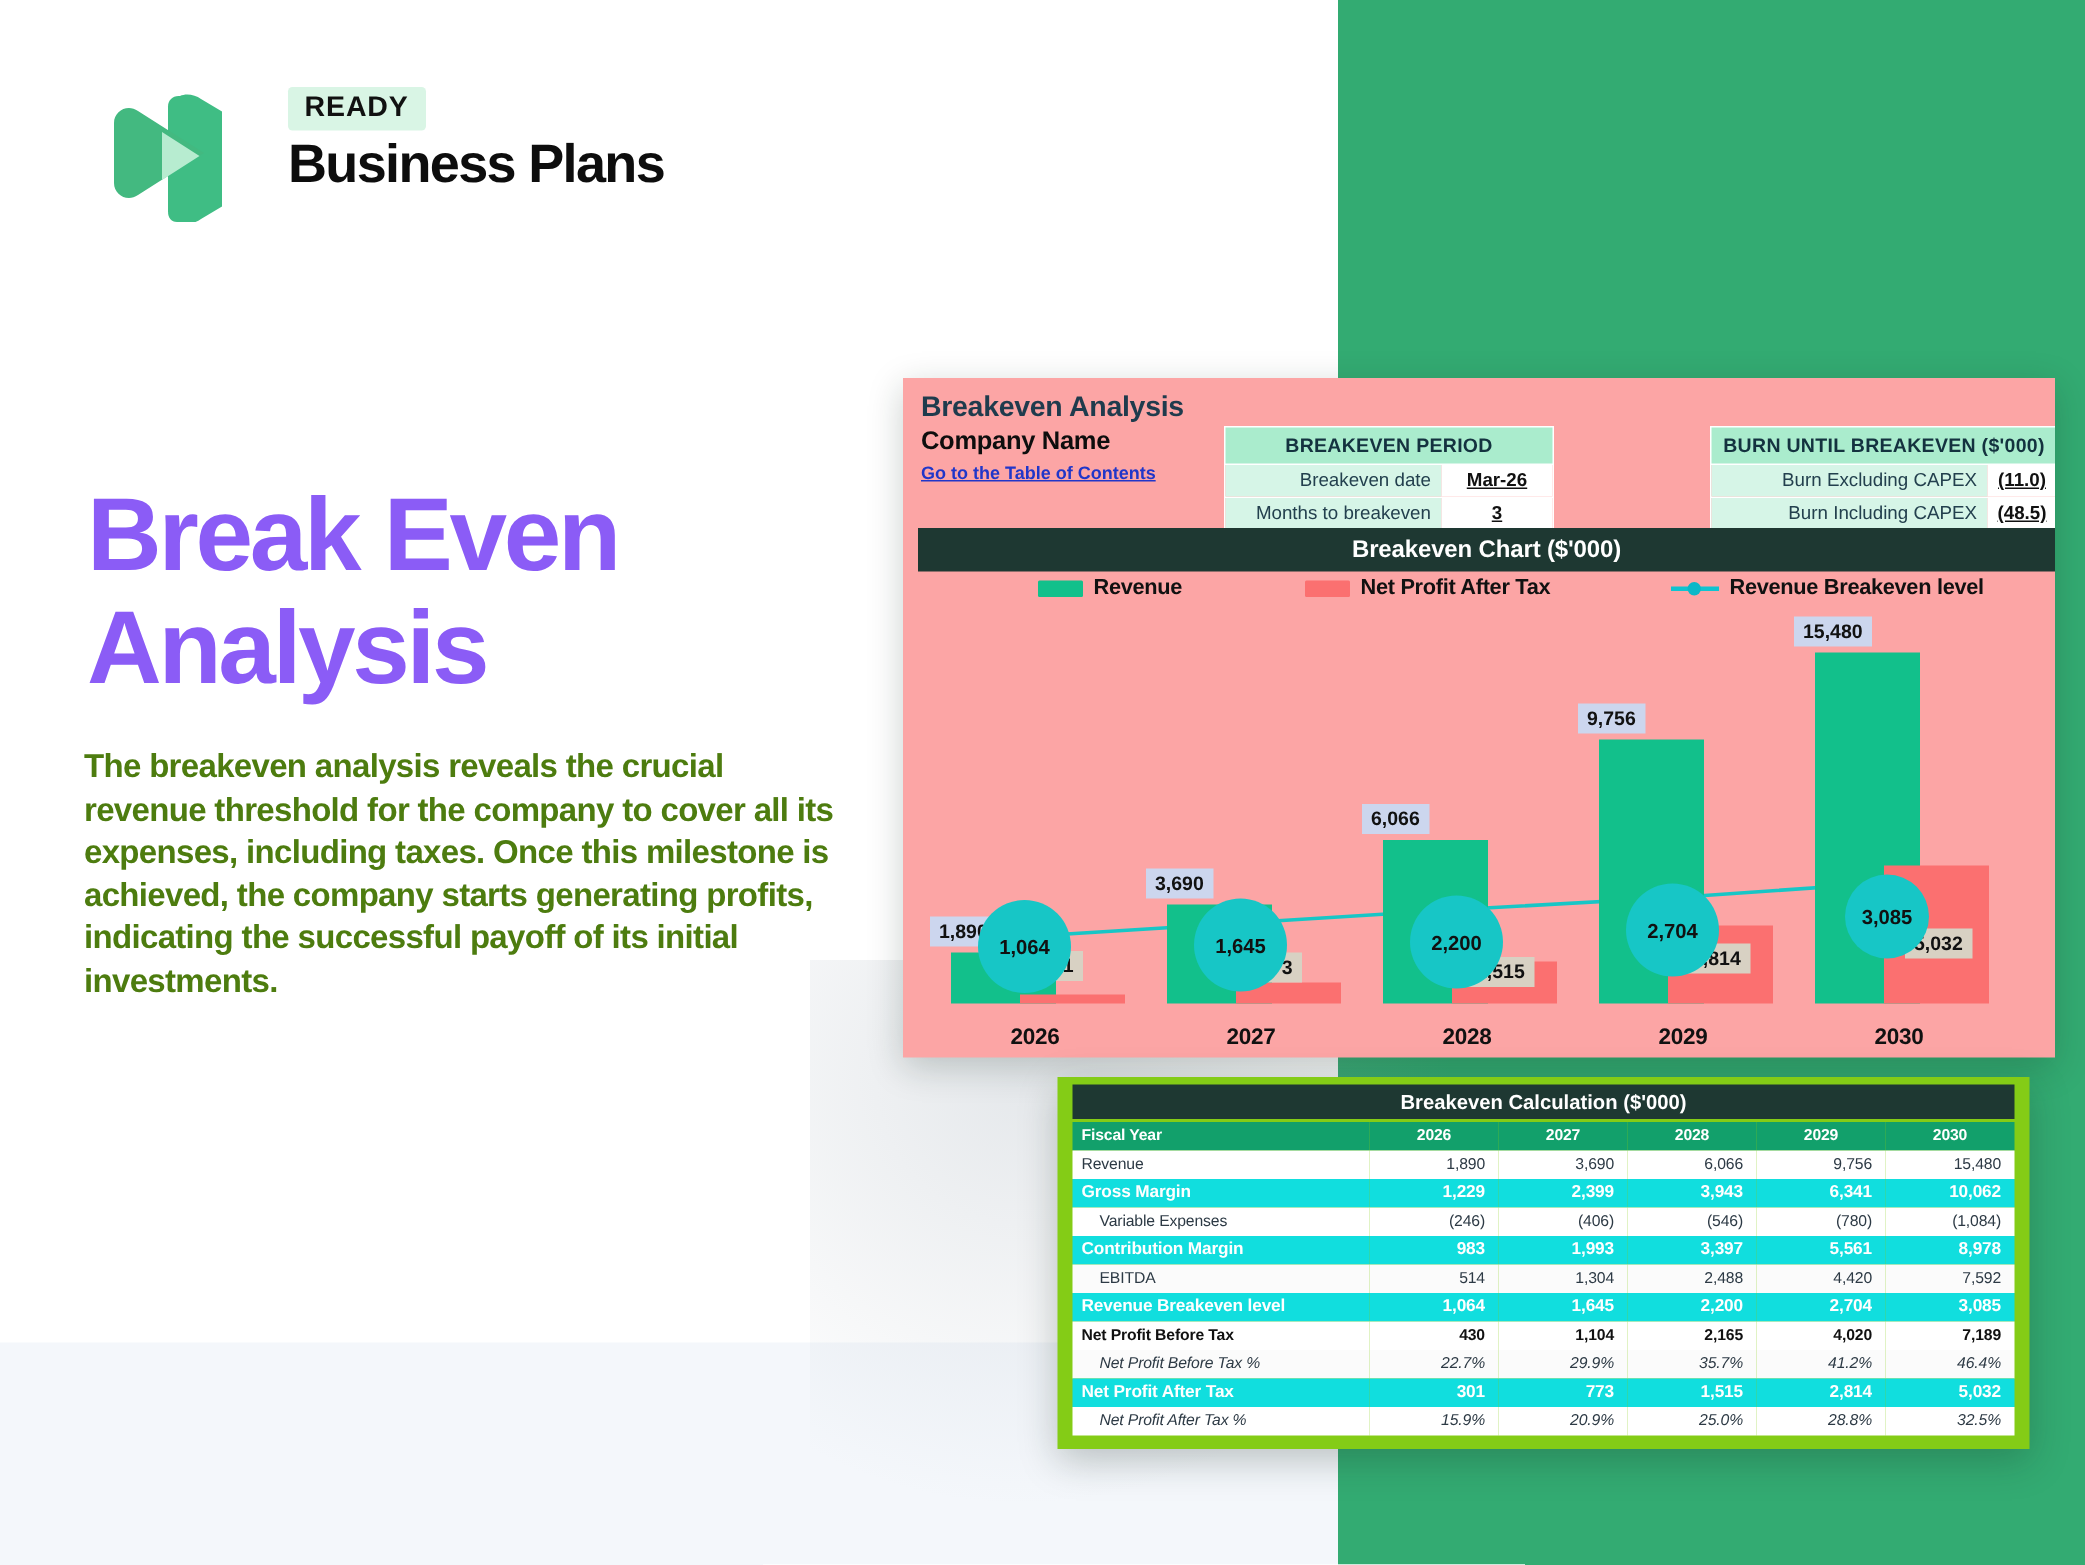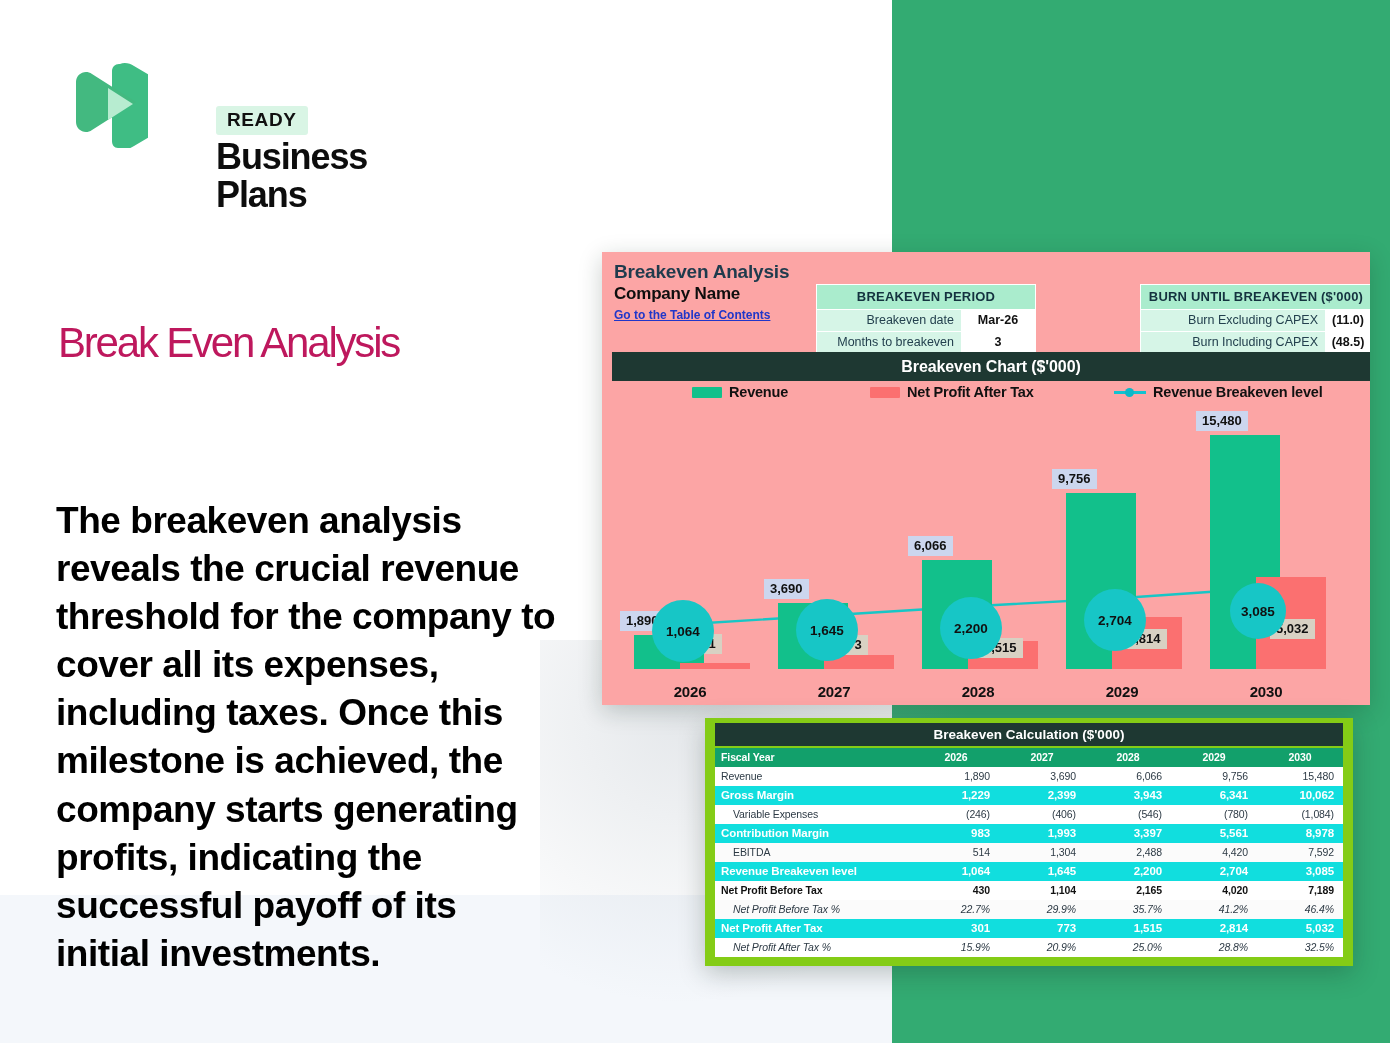--- a/index.html
+++ b/index.html
@@ -29,40 +29,40 @@
   }
   .bg-soft-shadow{
     position:absolute;left:540px;top:640px;width:470px;height:403px;
     background:radial-gradient(ellipse at 30% 20%, rgba(170,180,190,.30), rgba(255,255,255,0) 62%);
     pointer-events:none;
   }
 
   
   .logo{position:absolute;left:60px;top:58px;width:400px;height:95px;}
   .logo-mark{position:absolute;left:0;top:0;width:88px;height:90px;}
-  .logo-text{position:absolute;left:156px;top:0;margin-top:48px;}
+  .logo-text{position:absolute;left:132px;top:0;}
   .ready-badge{
     display:inline-block;background:#d9f5e5;color:#111;
     font-size:19px;font-weight:bold;letter-spacing:.6px;
     padding:3px 11px 4px 11px;border-radius:3px;
   }
   .brand-name{
     font-size:36px;font-weight:bold;color:#0d0d0d;letter-spacing:-1.1px;
     margin-top:3px;line-height:1.05;
   }
 
   
   .headline{
     position:absolute;left:58px;top:320px;width:500px;
-    font-size:42px;line-height:1.08;font-weight:normal;color:#be185d;
+    font-size:69px;line-height:1.08;font-weight:bold;color:#8b5cf6;
     letter-spacing:-2.2px;
   }
   .body-copy{
     position:absolute;left:56px;top:497px;width:500px;
-    font-size:37px;line-height:1.30;font-weight:bold;color:#000000;
+    font-size:22px;line-height:1.30;font-weight:bold;color:#4d7c0f;
     letter-spacing:-.45px;
   }
 
   
   .chart-card{
     position:absolute;left:602px;top:252px;width:768px;height:453px;
     background:#fca5a5;
     box-shadow:0 6px 22px rgba(20,40,30,.22);
     overflow:hidden;
   }
@@ -86,21 +86,21 @@
     font-size:13px;font-weight:bold;letter-spacing:.2px;
     padding:4px 0 5px 0;border:1px solid #ffffff;
   }
   .kpi-row{display:flex;border:1px solid #ffffff;border-top:none;}
   .kpi-label{
     background:#d6f5e7;color:#23404e;flex:1;
     font-size:12.5px;text-align:right;padding:3px 7px 4px 0;
   }
   .kpi-val{
     background:#ffffff;color:#111;width:66px;
-    font-size:12.5px;font-weight:bold;text-align:center;padding:3px 0 4px 0;
+    font-size:12.5px;font-weight:bold;text-align:center;padding:3px 0 4px 0;text-decoration:underline;
   }
   .kpi-a{left:214px;width:220px;}
   .kpi-a .kpi-val{width:74px;}
   .kpi-b{left:538px;width:232px;}
   .kpi-b .kpi-val{width:46px;}
 
   .chart-banner{
     position:absolute;left:10px;top:100px;width:758px;height:29px;
     background:#1e3832;color:#ffffff;
     font-size:16px;font-weight:bold;text-align:center;line-height:29px;

